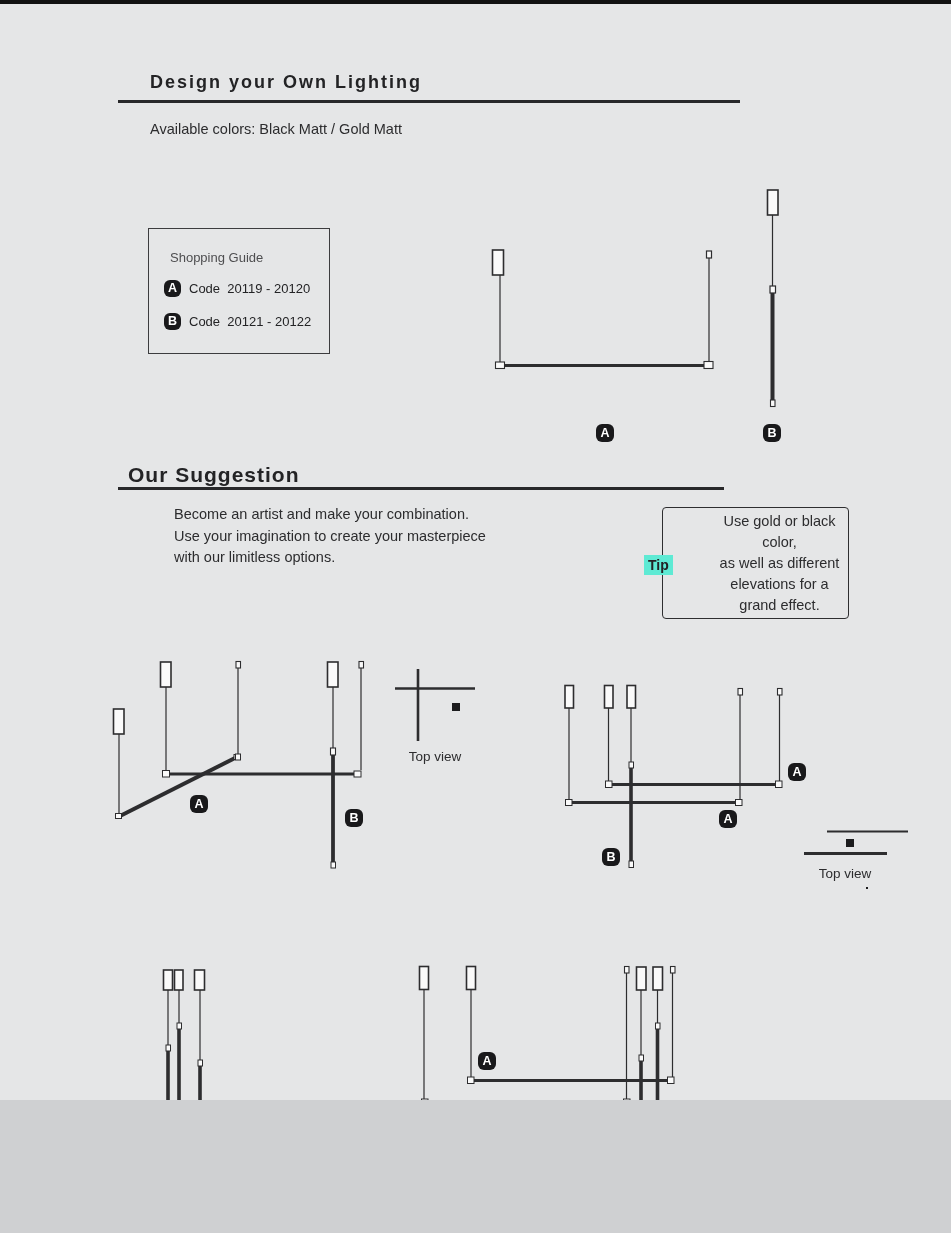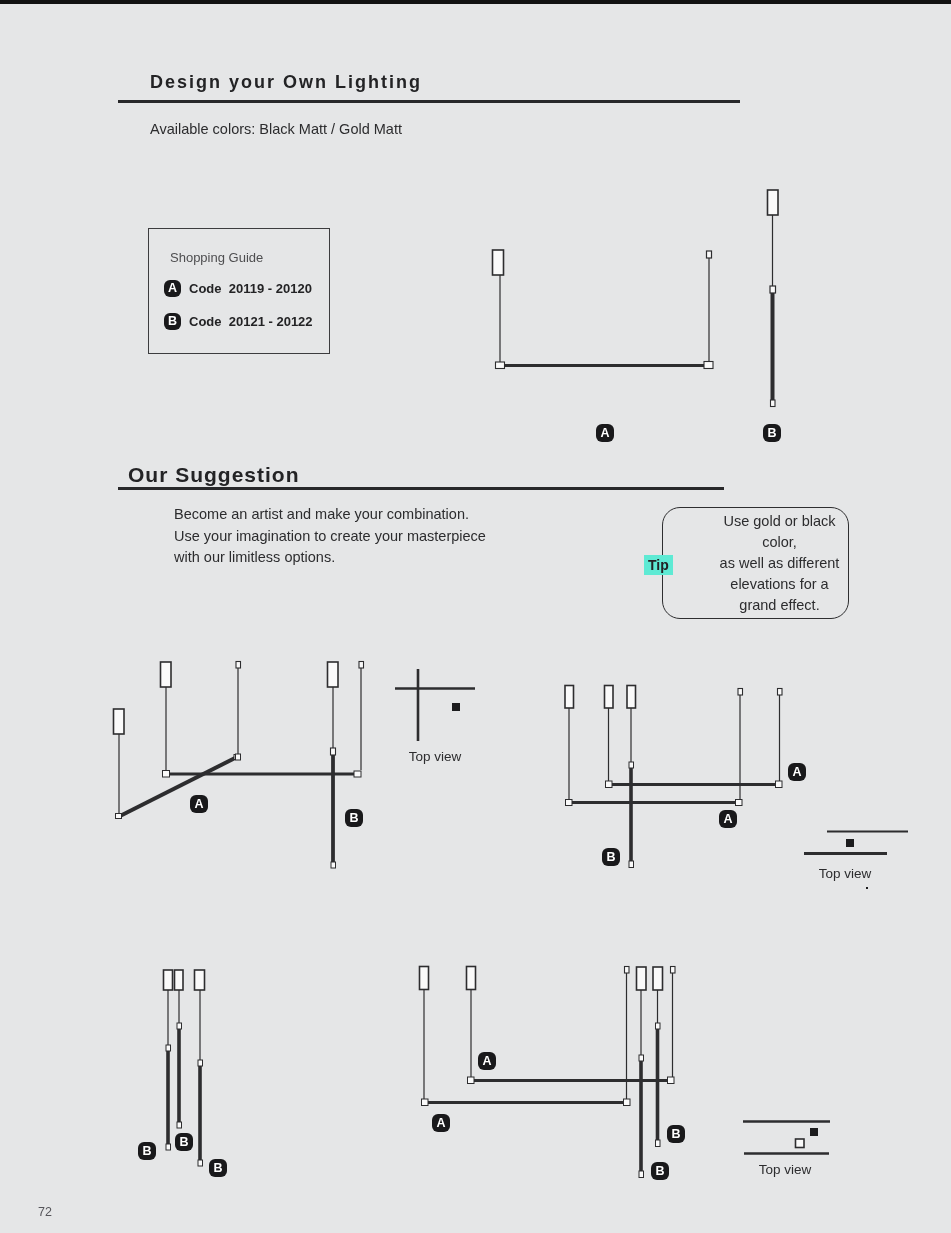--- a/index.html
+++ b/index.html
@@ -2,21 +2,21 @@
 <html><head>
 <meta charset="utf-8">
 <style>
   html,body{margin:0;padding:0;}
   body{
     font-family:"Liberation Sans", sans-serif;
     background:#cfd0d2;
   }
   .page{
     position:relative;
-    width:951px;height:1233px;
+    width:951px;height:1100px;
     background:#e5e6e7;
     overflow:hidden;
     color:#2c2c2e;
   }
   .topbar{
     position:absolute;left:0;top:0;width:951px;height:4px;
     background:#121212;
   }
   .abs{position:absolute;}
 
@@ -45,21 +45,21 @@
   .guide-title{
     position:absolute;left:21px;top:21px;
     font-size:13px;color:#4e4e50;
   }
   .guide-row{
     position:absolute;left:15px;display:flex;align-items:center;gap:8px;
   }
   .guide-row-1{top:51px;}
   .guide-row-2{top:84px;}
   .guide-code{
-    font-size:13px;font-weight:bold;color:#232325;white-space:pre;
+    font-size:13px;font-weight:normal;color:#232325;white-space:pre;
   }
 
   .badge{
     position:absolute;width:18px;height:18px;border-radius:6px;
     background:#19191b;color:#ffffff;
     font-size:12.5px;font-weight:bold;
     display:flex;align-items:center;justify-content:center;
     line-height:1;
   }
   .badge-inline{
@@ -71,21 +71,21 @@
     font-size:21px;font-weight:bold;letter-spacing:1px;color:#232325;
   }
   .suggestion-text{
     left:150px;top:504px;
     font-size:14.5px;line-height:21.5px;color:#2c2c2e;
   }
   .suggestion-text span{display:block;margin-left:24px;}
 
   .tip-bubble{
     left:662px;top:507px;width:187px;height:112px;
-    border:1.4px solid #2e2e30;border-radius:18px;
+    border:1.4px solid #2e2e30;border-radius:4px;
     box-sizing:border-box;
     display:flex;flex-direction:column;justify-content:center;align-items:center;
     text-align:center;
     font-size:14.5px;line-height:21px;color:#2c2c2e;padding-left:48px;
   }
   .tip-label{
     left:644px;top:555px;
     font-size:14px;font-weight:bold;color:#232325;
     background:#5eead4;
     padding:2px 4px;

